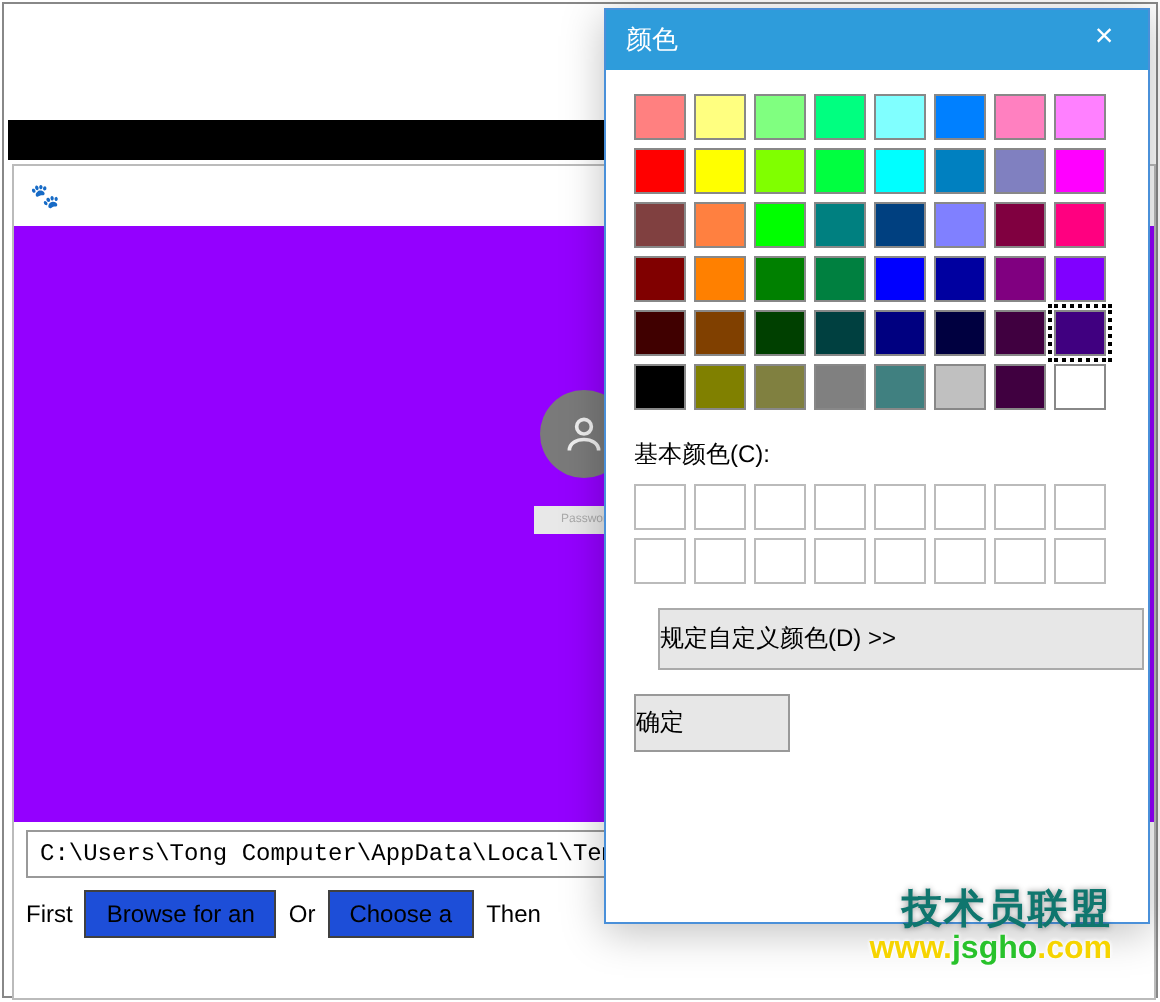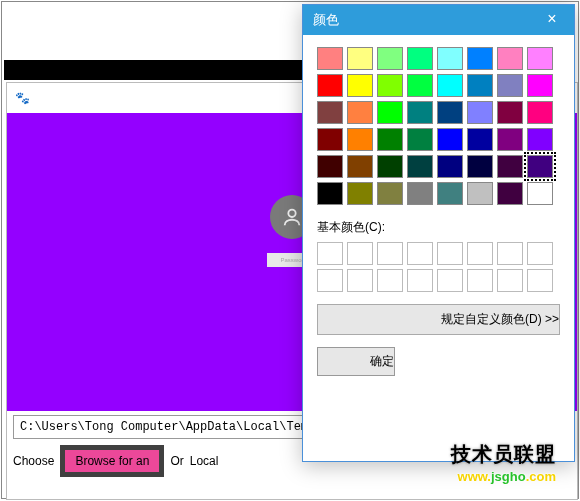--- a/index.html
+++ b/index.html
@@ -8,41 +8,41 @@
 .black-bar{position:absolute;top:58px;left:2px;width:300px;height:20px;background:#000}
 .main-win{position:absolute;top:80px;left:4px;width:572px;height:418px;border:1px solid #bbb;background:#fff}
 .main-title{height:30px;display:flex;align-items:center;padding:0 8px;background:#fff;font-size:12px;color:#333}
 .paw{font-size:12px;margin-right:6px}
 .main-close{position:absolute;top:0;right:-4px;width:46px;height:30px;text-align:center;line-height:28px;font-size:14px;color:#666}
 .preview{background:#9400ff;margin:0;height:298px;position:relative;overflow:hidden}
 .avatar{width:44px;height:44px;border-radius:50%;background:#7a7a7a;position:absolute;left:50%;top:82px;transform:translateX(-50%);display:flex;align-items:center;justify-content:center;color:#f0f0f0;font-size:18px}
 .name{position:absolute;left:50%;top:140px;transform:translateX(-50%);width:50px;height:14px;background:#e8e8e8;font-size:6px;text-align:center;line-height:14px;color:#aaa}
 .path-box{border:1px solid #999;margin:4px 6px 2px;height:24px;font-size:12px;font-family:"Courier New",monospace;padding:4px 6px;white-space:nowrap;overflow:hidden}
 .btn-row{display:flex;align-items:center;gap:6px;padding:4px 6px;font-size:12px;font-family:"Courier New",monospace}
-.btn{border:5px solid #404040;padding:4px 10px;background:#ec4899;cursor:pointer;user-select:none}
+.btn{border:1px solid #404040;padding:4px 10px;background:#1d4ed8;cursor:pointer;user-select:none}
 
 
 .dlg{position:absolute;top:2px;left:300px;width:273px;height:458px;background:#fff;border:1px solid #4a90d9;box-shadow:0 4px 20px rgba(0,0,0,.25)}
 .dlg-title{background:#2e9cdb;height:30px;color:#fff;font-size:13px;display:flex;align-items:center;padding:12px 10px}
 .dlg-x{position:absolute;top:0;right:0;width:44px;height:30px;text-align:center;line-height:28px;color:#fff;font-size:16px}
 .dlg-body{padding:12px 14px 14px}
 .sect-label{font-size:12px;margin-bottom:6px}
 .swatches{display:grid;grid-template-columns:repeat(8,26px);grid-auto-rows:23px;gap:4px 4px;margin-bottom:14px}
 .sw{border:1px solid #888;cursor:pointer}
 .sw.sel{outline:2px dotted #000;outline-offset:1px}
 .custom-row{display:grid;grid-template-columns:repeat(8,26px);grid-auto-rows:23px;gap:4px 4px;margin-bottom:4px}
 .csw{border:1px solid #bbb;background:#fff}
-.define-btn{width:100%;border:1px solid #aaa;background:#e7e7e7;padding:6px 0;font-size:12px;margin:12px 0;cursor:pointer;text-align:right}
+.define-btn{width:100%;border:1px solid #aaa;background:#e7e7e7;padding:6px 0;font-size:12px;margin:12px 12px;cursor:pointer;text-align:left}
 .dlg-btns{display:flex;gap:8px}
-.dlg-btn{border:1px solid #999;background:#e7e7e7;padding:5px 0;width:78px;font-size:12px;cursor:pointer;text-align:right}
+.dlg-btn{border:1px solid #999;background:#e7e7e7;padding:5px 0;width:78px;font-size:12px;cursor:pointer;text-align:left}
 
 
 .wm{position:absolute;bottom:30px;right:22px;font-size:20px;font-weight:700;letter-spacing:1px;color:transparent;-webkit-text-stroke:1.5px #fff;text-shadow:0 0 3px rgba(0,0,0,.4)}
-.wm .fill{color:#000000;-webkit-text-stroke:0}
-.wm-url{position:absolute;bottom:14px;right:22px;font-size:13px;color:#28c22b;font-weight:700;text-shadow:0 0 2px #fff,0 0 2px #fff}
+.wm .fill{color:#0f766e;-webkit-text-stroke:0}
+.wm-url{position:absolute;bottom:14px;right:22px;font-size:16px;color:#28c22b;font-weight:700;text-shadow:0 0 2px #fff,0 0 2px #fff}
 .wm-url .www{color:#f6d400}
 .wm-url .com{color:#f6d400}
 </style>
 </head>
 <body>
 
 <div class="outer">
   <div class="black-bar"></div>
 
   <div class="main-win">
@@ -54,24 +54,25 @@
       <div class="avatar">
         <svg width="22" height="22" viewBox="0 0 24 24" fill="none" stroke="#eee" stroke-width="2">
             <circle cx="12" cy="8" r="4"></circle>
             <path d="M4 21c0-4 4-6 8-6s8 2 8 6"></path>
           </svg>
       </div>
       <div class="name">Passwor</div>
     </div>
     <div class="path-box">C:\Users\Tong Computer\AppData\Local\Temp\BackgroundChang</div>
     <div class="btn-row">
-      <span>Choose</span>
+      <span>First</span>
       <span class="btn">Browse for an</span>
       <span>Or</span>
-      <span>Local</span>
+      <span class="btn">Choose a</span>
+      <span>Then</span>
     </div>
   </div>
 
   <div class="dlg">
     <div class="dlg-title">
       <span>颜色</span>
       <span class="dlg-x">×</span>
     </div>
     <div class="dlg-body">
       <div class="swatches" id="basic-swatches">

